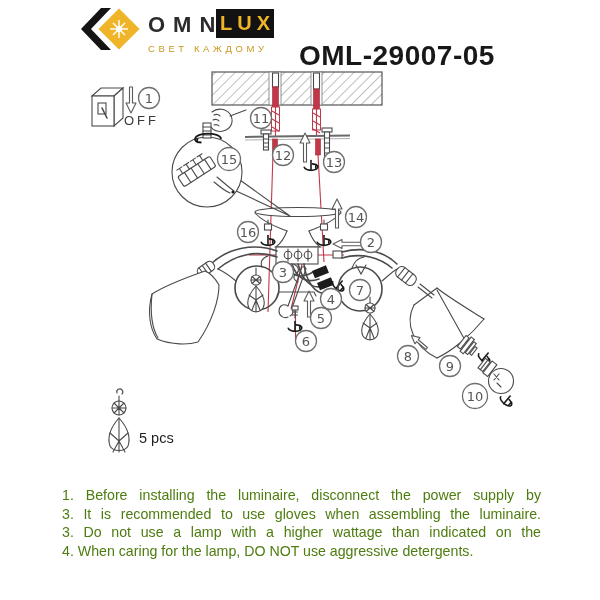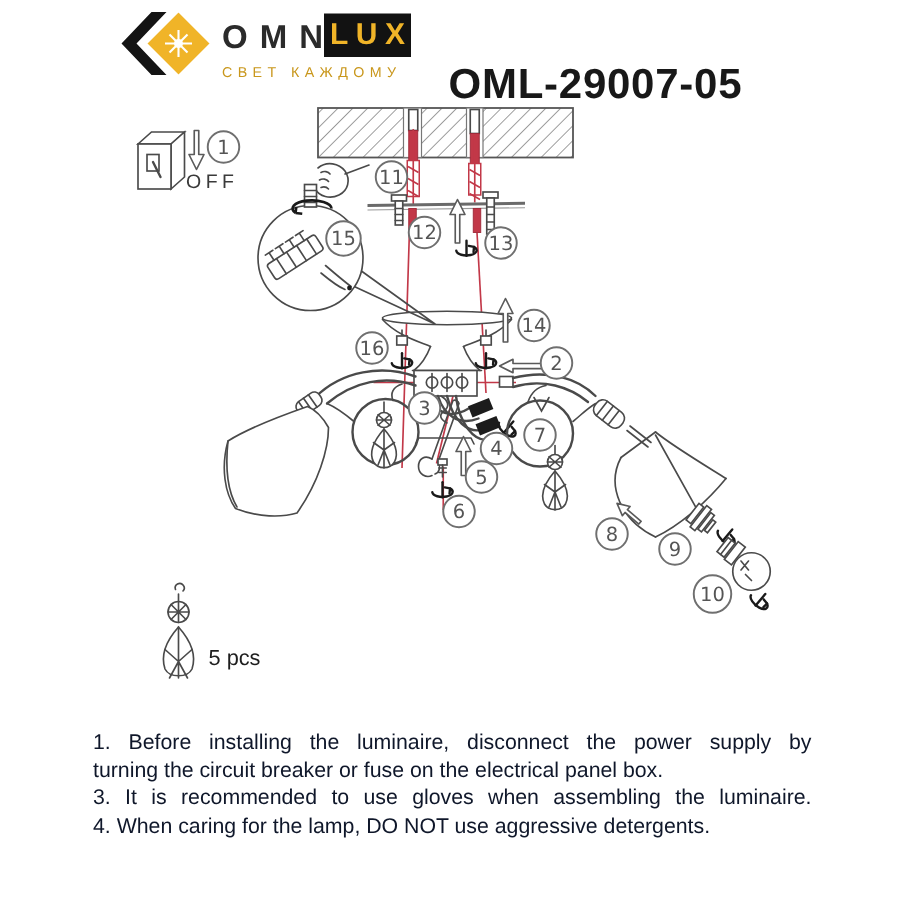--- a/index.html
+++ b/index.html
@@ -29,21 +29,21 @@
   svg .redf{fill:#C23848;stroke:#9E2838;stroke-width:0.6;}
   svg .blk{fill:#1c1c1c;stroke:none;}
   svg .warrow{fill:#ffffff;stroke:#5a5a5a;stroke-width:1.1;stroke-linejoin:round;}
   #rotg line,#rotg path{stroke:#1a1a1a;stroke-width:1.6;fill:none;stroke-linecap:round;}
   .callout circle{fill:#ffffff;stroke:#6f6f6f;stroke-width:1.3;}
   .callout text{font-family:"DejaVu Sans",sans-serif;font-size:13px;fill:#555;
                 text-anchor:middle;}
   .svgtext{font-family:"Liberation Sans",sans-serif;fill:#333;}
 
   
-  .instructions{position:absolute;left:62px;top:486px;width:479px;color:#0f172a;
+  .instructions{position:absolute;left:62px;top:486px;width:479px;color:#4d7c0f;
                 font-size:14.2px;line-height:18.6px;}
   .il{white-space:nowrap;}
   .ij{white-space:normal;text-align:justify;text-align-last:justify;}
 </style>
 </head>
 <body>
 
 <div id="page">
 
   <div class="hdr">
@@ -346,18 +346,18 @@
         <text x="229" y="163.5">15</text>
       </g>
     <g class="callout">
       <circle cx="248" cy="232" r="10.5"></circle>
         <text x="248" y="236.5">16</text>
       </g>
   </svg>
 
   <div class="instructions">
     <div class="ij">1. Before installing the luminaire, disconnect the power supply by</div>
-    <div class="il">turning the circuit breaker or fuse on the electrical panel box.</div>
     <div class="ij">3. It is recommended to use gloves when assembling the luminaire.</div>
+    <div class="ij">3. Do not use a lamp with a higher wattage than indicated on the</div>
     <div class="il">4. When caring for the lamp, DO NOT use aggressive detergents.</div>
   </div>
 
 </div>
 
 </body></html>

